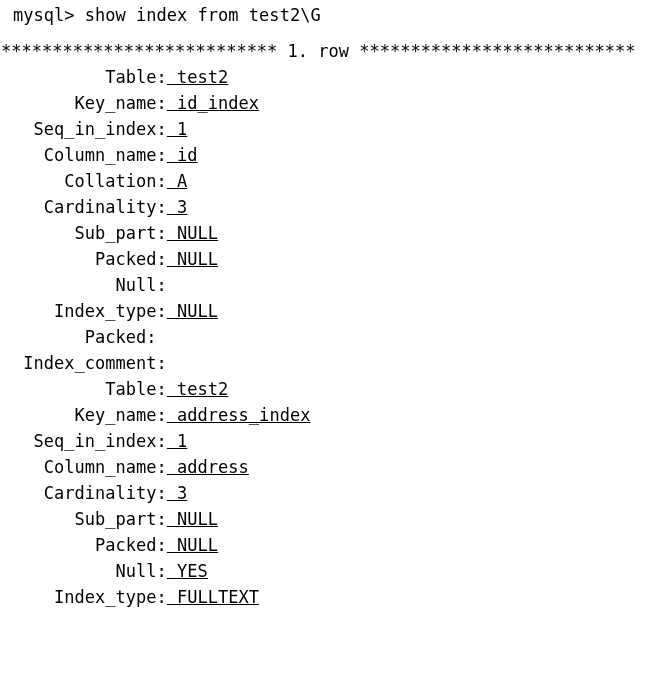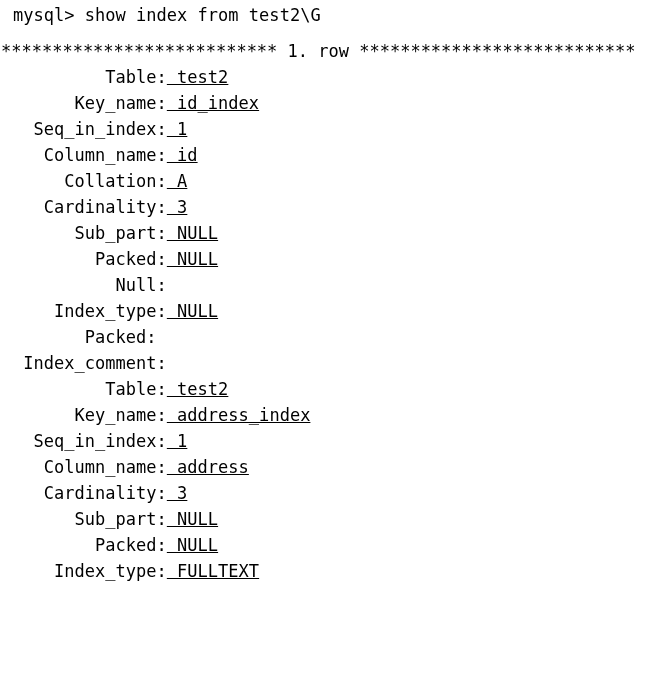--- a/index.html
+++ b/index.html
@@ -59,16 +59,17 @@
       <div class="line"><span class="label">    Index_type:</span><span class="value"> NULL</span></div>
       <div class="line"><span class="label">       Packed:</span><span class="value"></span></div>
       <div class="line"><span class="label"> Index_comment:</span><span class="value"></span></div>
       <div class="line"><span class="label">         Table:</span><span class="value"> test2</span></div>
       <div class="line"><span class="label">      Key_name:</span><span class="value"> address_index</span></div>
       <div class="line"><span class="label">  Seq_in_index:</span><span class="value"> 1</span></div>
       <div class="line"><span class="label">   Column_name:</span><span class="value"> address</span></div>
       <div class="line"><span class="label">   Cardinality:</span><span class="value"> 3</span></div>
       <div class="line"><span class="label">      Sub_part:</span><span class="value"> NULL</span></div>
       <div class="line"><span class="label">        Packed:</span><span class="value"> NULL</span></div>
+      <div class="line"><span class="label">          Null:</span><span class="value"> YES</span></div>
       <div class="line"><span class="label">    Index_type:</span><span class="value"> FULLTEXT</span></div>
     </div>
 
 </div>
 
 </body></html>

